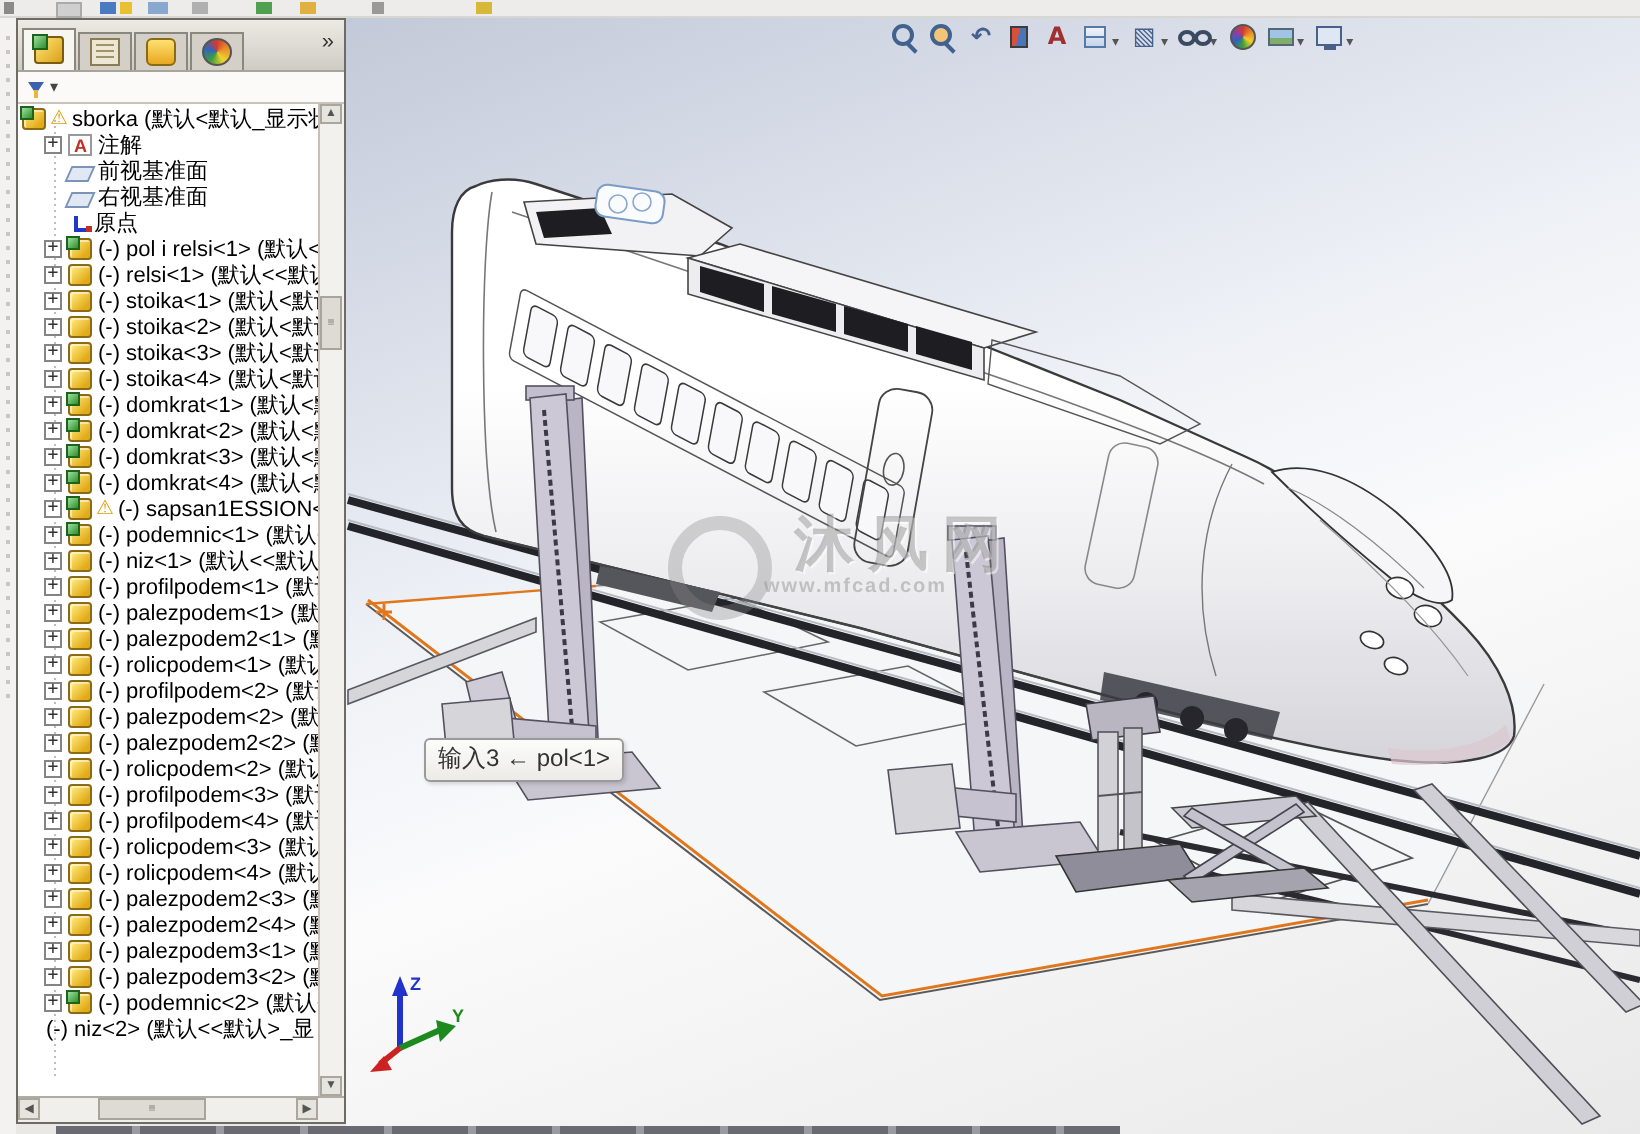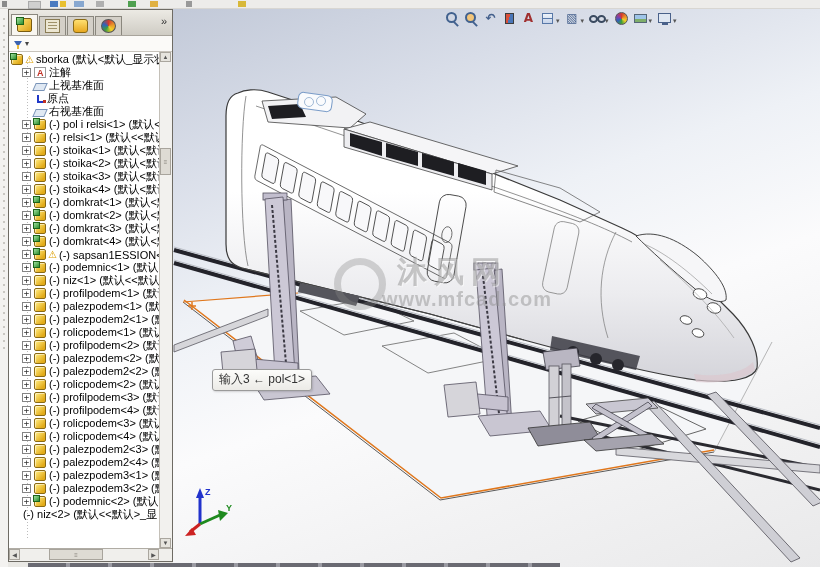--- a/index.html
+++ b/index.html
@@ -44,21 +44,21 @@
   
   .tip{position:absolute;left:212px;top:369px;z-index:3;font-size:12px;color:#333;
     background:linear-gradient(#fcfcfa,#ecebe7);border:1px solid #9a9a9a;border-radius:3px;
     padding:1px 6px 2px 6px;box-shadow:1px 1px 2px rgba(0,0,0,.15);white-space:nowrap}
 
   
   .wm{position:absolute;z-index:2;pointer-events:none}
   .wm-ring{left:334px;top:258px;width:38px;height:38px;border:7px solid rgba(135,135,135,.34);border-radius:50%}
   .wm-title{left:397px;top:252px;font-size:30px;font-weight:bold;letter-spacing:7px;color:rgba(120,120,120,.40);
     text-shadow:1px 1px 0 rgba(255,255,255,.5)}
-  .wm-url{left:382px;top:288px;font-size:20px;font-weight:bold;letter-spacing:1px;color:rgba(145,145,145,.48)}
+  .wm-url{left:382px;top:288px;font-size:10px;font-weight:bold;letter-spacing:1px;color:rgba(145,145,145,.48)}
 
   .triad{position:absolute;left:182px;top:484px;z-index:3}
 
   
   .panel{position:absolute;left:8px;top:9px;width:165px;height:553px;z-index:5;background:#fff;
     border:1px solid #6e6b64;display:flex;flex-direction:column;box-sizing:border-box}
   .ptabs{height:23px;background:linear-gradient(#eceae4,#cfccc4);display:flex;align-items:flex-end;
     padding:2px 2px 0 2px;border-bottom:1px solid #a8a49c;position:relative;flex:0 0 auto}
   .ptab{width:25px;height:18px;border:1px solid #8a877e;border-bottom:none;background:#d4d0c8;
     display:flex;align-items:center;justify-content:center;margin-right:1px;cursor:default}
@@ -382,31 +382,31 @@
             <span class="tlabel">sborka  (默认&lt;默认_显示状态</span>
           </div>
           <div class="trow">
             <span class="exp">+</span>
             <span class="ti ti-ann"></span>
             <span class="tlabel">注解</span>
           </div>
           <div class="trow">
             <span class="exp-sp"></span>
             <span class="ti ti-plane"></span>
-            <span class="tlabel">上视基准面</span>
+            <span class="tlabel">前视基准面</span>
+          </div>
+          <div class="trow">
+            <span class="exp-sp"></span>
+            <span class="ti ti-plane"></span>
+            <span class="tlabel">右视基准面</span>
           </div>
           <div class="trow">
             <span class="exp-sp"></span>
             <span class="ti ti-origin"></span>
             <span class="tlabel">原点</span>
-          </div>
-          <div class="trow">
-            <span class="exp-sp"></span>
-            <span class="ti ti-plane"></span>
-            <span class="tlabel">右视基准面</span>
           </div>
           <div class="trow">
             <span class="exp">+</span>
             <span class="ti ti-asm"></span>
             <span class="tlabel">(-) pol i relsi&lt;1&gt; (默认&lt;默认</span>
           </div>
           <div class="trow">
             <span class="exp">+</span>
             <span class="ti ti-part"></span>
             <span class="tlabel">(-) relsi&lt;1&gt; (默认&lt;&lt;默认&gt;_显</span>

